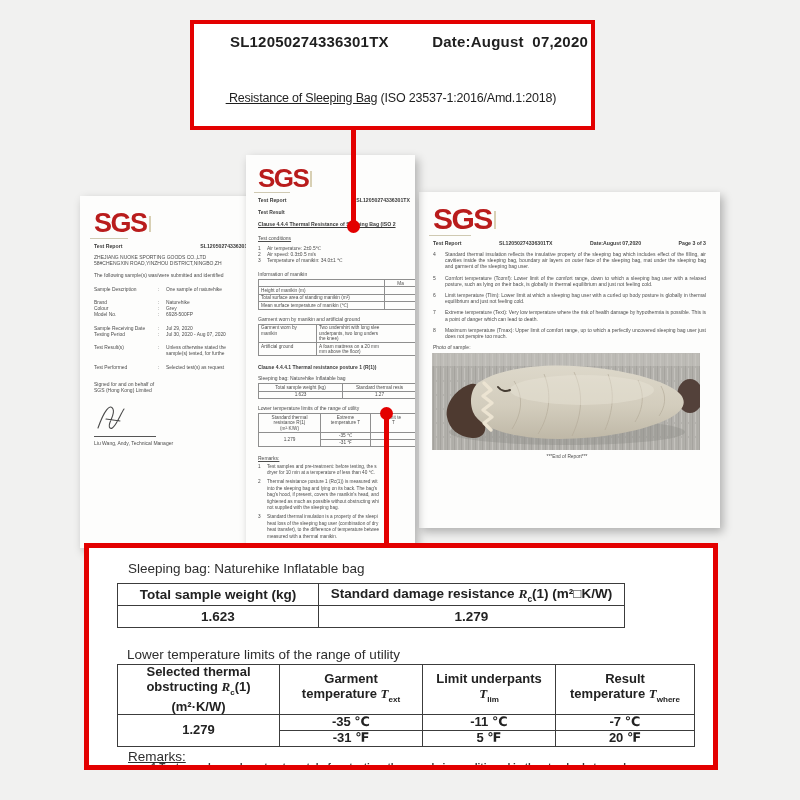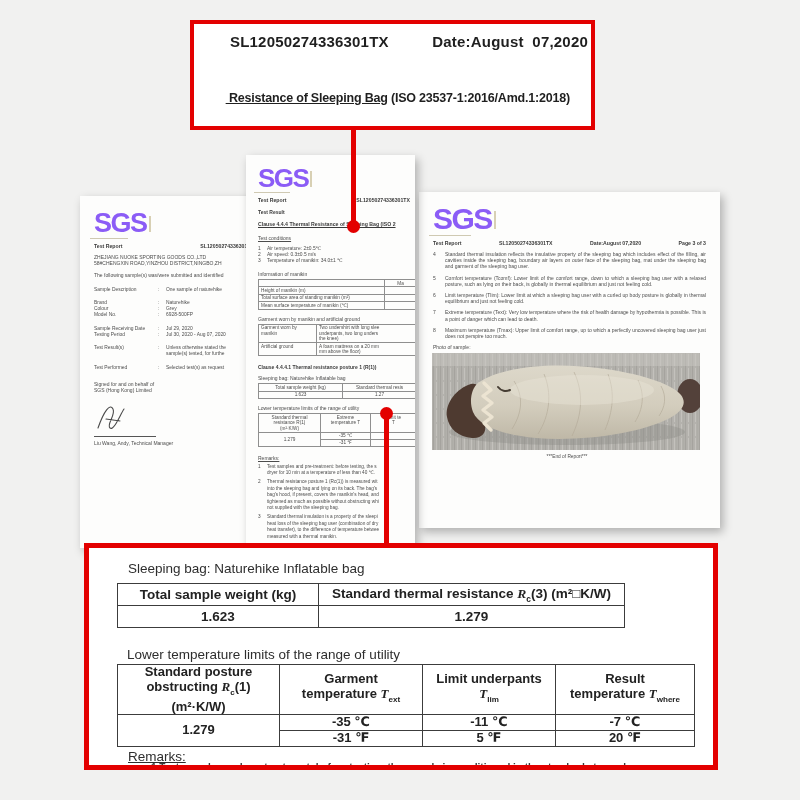--- a/index.html
+++ b/index.html
@@ -8,21 +8,21 @@
     background:#f1f1f0;
     font-family:"Liberation Sans","DejaVu Sans",sans-serif;
     color:#333;
   }
   
   .doc { position:absolute; background:#fdfdfc; box-shadow:3px 4px 9px rgba(0,0,0,.28); overflow:hidden; box-sizing:border-box; }
   .doc-left  { left:80px;  top:196px; width:178px; height:352px; z-index:1; padding:14px 0 0 14px; }
   .doc-mid   { left:246px; top:155px; width:169px; height:405px; z-index:3; padding:10px 0 0 12px; }
   .doc-right { left:419px; top:192px; width:301px; height:336px; z-index:2; padding:12px 14px 0 14px; }
 
-  .sgs { font-weight:bold; color:#8b5cf6; letter-spacing:-1.5px; line-height:1; position:relative; }
+  .sgs { font-weight:bold; color:#b91c1c; letter-spacing:-1.5px; line-height:1; position:relative; }
   .sgs-l { font-size:27px; margin-bottom:6px; }
   .sgs-m { font-size:26px; margin-bottom:6px; }
   .sgs-r { font-size:30px; margin-bottom:6px; }
   .sgs-tick { display:inline-block; width:2px; height:0.6em; background:#d8d0b4; margin-left:2px; }
   .sgs-bar  { position:absolute; left:-4px; bottom:-2px; width:1.4em; height:1.5px; background:#cfc9b2; }
 
   .tiny  { font-size:5px; line-height:6.2px; color:#4c4c4c; }
   .tinyb { font-weight:bold; color:#3a3a3a; }
   .pre   { white-space:pre-line; }
   .u     { text-decoration:underline; }
@@ -53,21 +53,21 @@
   .red-line { position:absolute; width:5px; background:#e30000; z-index:40; }
   .line-1 { left:351px; top:128px; height:100px; }
   .line-2 { left:384px; top:413px; height:132px; }
   .red-dot { position:absolute; width:13px; height:13px; border-radius:50%; background:#e30000; z-index:41; }
   .dot-1 { left:347px; top:220px; }
   .dot-2 { left:380px; top:407px; }
 
   
   .top-row { display:flex; justify-content:space-between; padding:9px 3px 0 36px; font-size:15px; font-weight:bold; color:#1f1f1f; letter-spacing:.2px; }
   .top-row span { white-space:pre; }
-  .top-title { margin:27px 0 0 12px; font-size:12.5px; font-weight:bold; color:#1f1f1f; letter-spacing:-.2px; white-space:pre; }
+  .top-title { margin:27px 0 0 12px; font-size:12.5px; font-weight:normal; color:#1f1f1f; letter-spacing:-.2px; white-space:pre; }
 
   
   .bb-label { position:absolute; font-size:13.5px; color:#2e2e2e; }
   .bb-bag   { left:39px; top:13px; }
   .bb-lower { left:38px; top:99px; }
   .bb-remarks { left:39px; top:201px; text-decoration:underline; }
   .btab { border-collapse:collapse; table-layout:fixed; position:absolute; }
   .btab td { border:1.6px solid #3c3c3c; text-align:center; font-weight:bold; color:#222; vertical-align:middle; padding:0; }
   .btab-1 { left:28px; top:35px; width:507px; }
   .btab-1 td { font-size:13.5px; height:21px; }
@@ -388,42 +388,42 @@
     <div class="bb-label bb-bag">Sleeping bag: Naturehike Inflatable bag</div>
 
     <table class="btab btab-1">
       <colgroup>
           <col style="width:201px">
           <col style="width:306px">
         </colgroup>
       <tbody>
           <tr>
         <td>Total sample weight (kg)</td>
-        <td><span>Standard thermal resistance </span><span class="sym">R</span><sub>c</sub><span>(3) (m²□K/W)</span></td>
+        <td><span>Standard damage resistance </span><span class="sym">R</span><sub>c</sub><span>(1) (m²□K/W)</span></td>
       </tr>
       <tr>
         <td>1.623</td>
         <td>1.279</td>
       </tr>
     </tbody>
       </table>
 
     <div class="bb-label bb-lower">Lower temperature limits of the range of utility</div>
 
     <table class="btab btab-2">
       <colgroup>
           <col style="width:162px">
           <col style="width:143px">
           <col style="width:133px">
           <col style="width:139px">
         </colgroup>
       <tbody>
           <tr>
         <td class="hcell">
-          <div>Standard posture</div>
+          <div>Selected thermal</div>
           <div><span>obstructing </span><span class="sym">R</span><sub>c</sub><span>(1)</span></div>
           <div>(m²·K/W)</div>
         </td>
         <td class="hcell">
           <div>Garment</div>
           <div><span>temperature </span><span class="sym">T</span><sub>ext</sub></div>
         </td>
         <td class="hcell">
           <div>Limit underpants</div>
           <div><span class="sym">T</span><sub>lim</sub></div>

